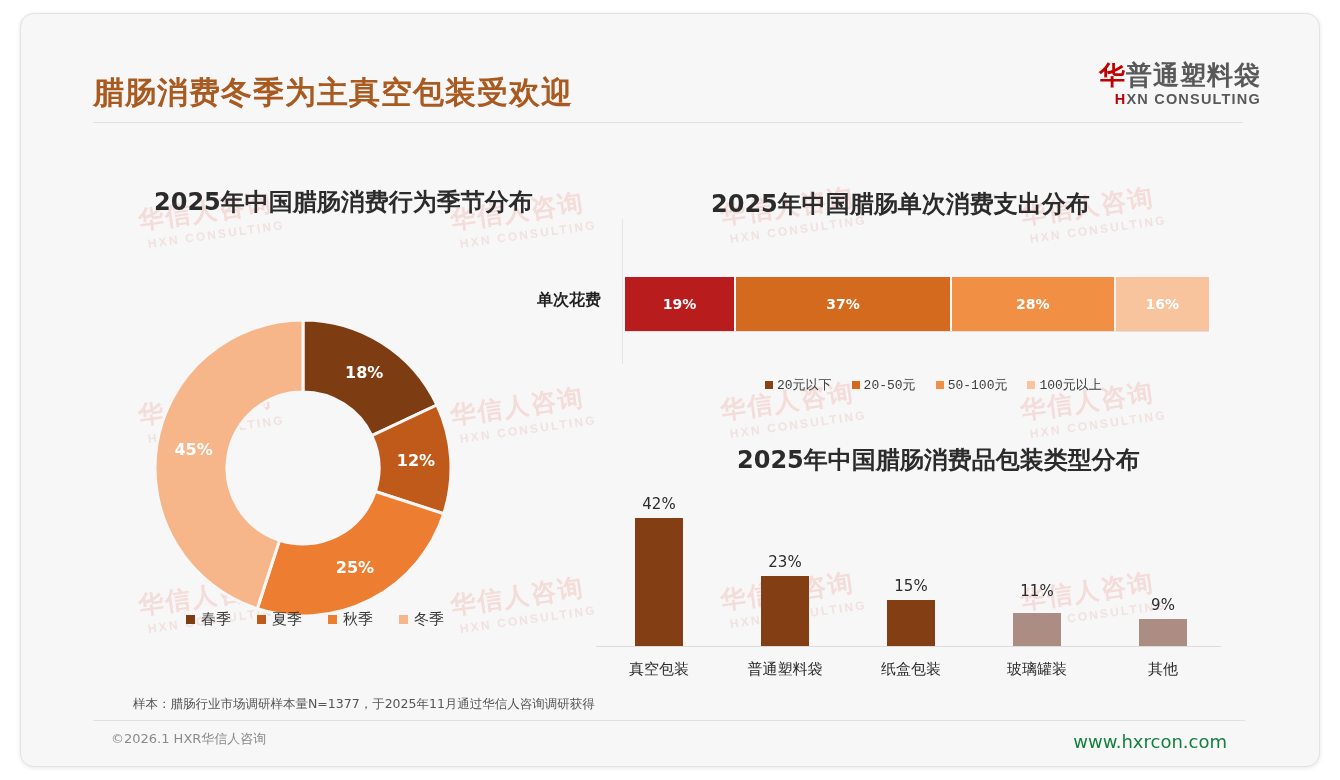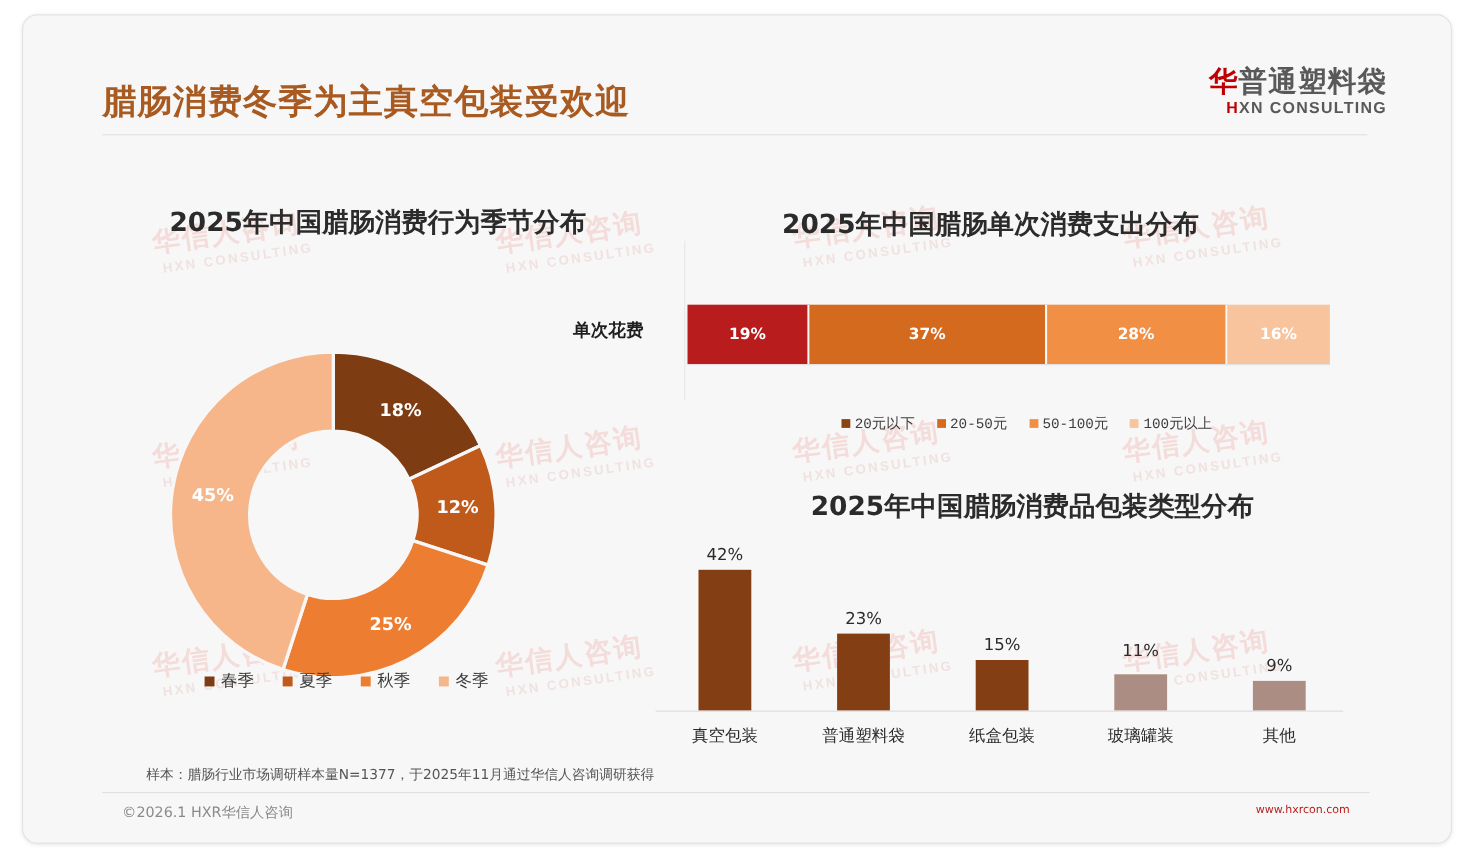--- a/index.html
+++ b/index.html
@@ -186,21 +186,21 @@
     top: 263px;
     width: 700px;
     height: 56px;
     z-index: 3;
   }
   .stack-cat {
     position: absolute;
     left: 0;
     top: 13px;
     width: 96px;
-    text-align: left;
+    text-align: center;
     font-size: 16px;
     font-weight: bold;
     color: #1f1f1f;
     font-family: "DejaVu Sans", sans-serif;
   }
   .stack-bar {
     position: absolute;
     left: 104px;
     top: 0;
     width: 584px;
@@ -320,22 +320,22 @@
     top: 716px;
     font-size: 13px;
     color: #8a8a8a;
     font-family: "DejaVu Sans", sans-serif;
     z-index: 3;
   }
   .footer-right {
     position: absolute;
     right: 92px;
     top: 717px;
-    font-size: 10px;
-    color: #b91c1c;
+    font-size: 18px;
+    color: #15803d;
     font-family: "DejaVu Sans", sans-serif;
     z-index: 3;
   }
 </style>
 </head>
 <body>
 
 <div class="slide-outer">
 
   <div class="wm-layer" id="wm-layer">

